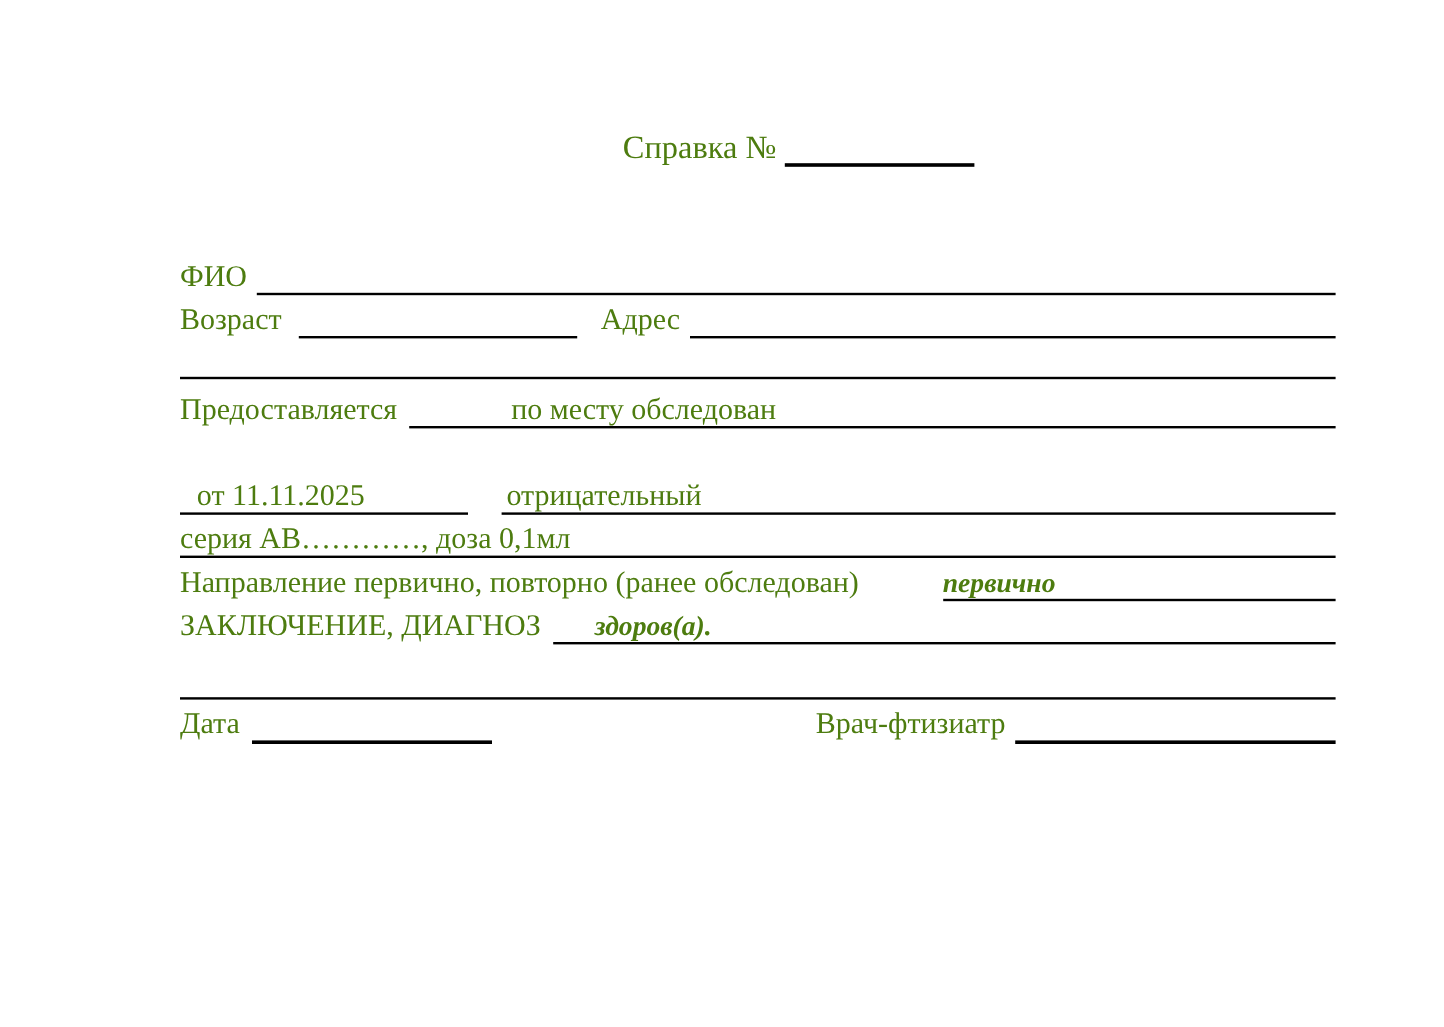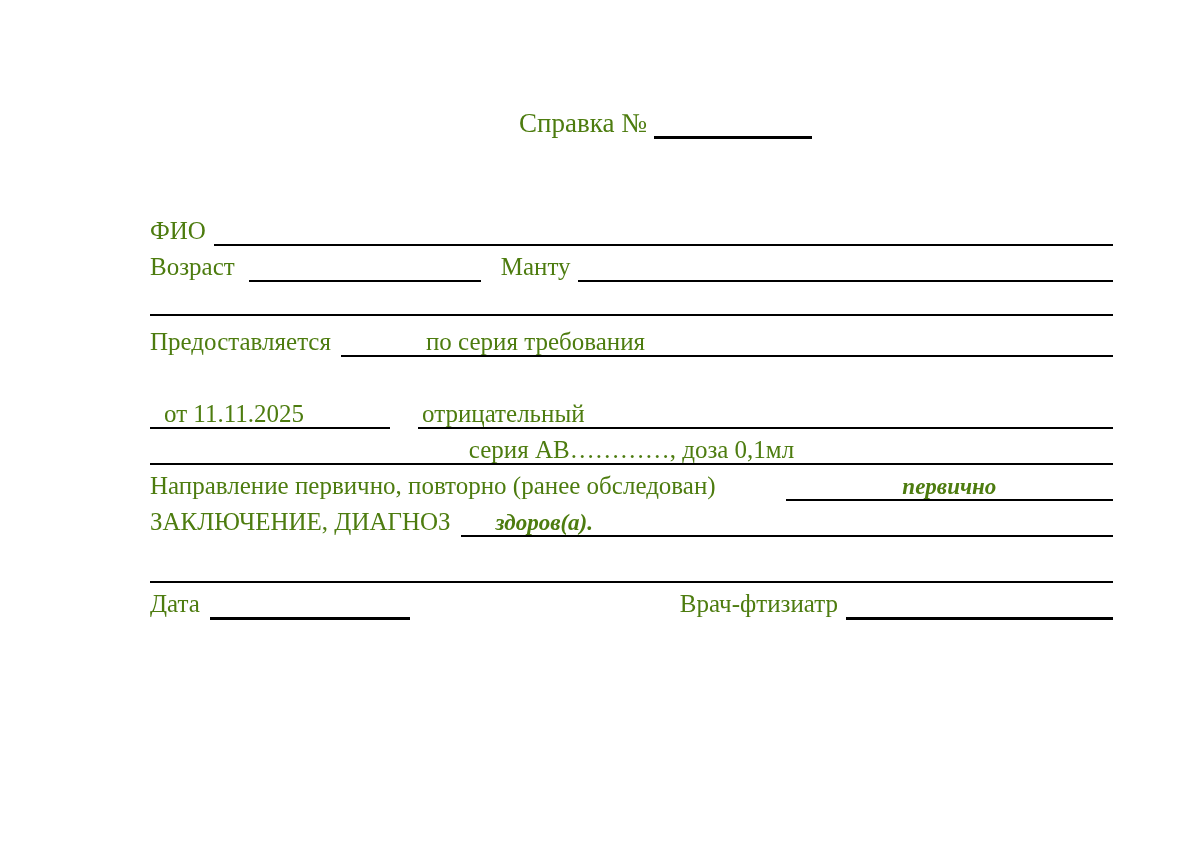--- a/index.html
+++ b/index.html
@@ -47,21 +47,21 @@
     line-height: 36px;
     overflow: visible;
   }
   .fill { flex: 1 1 auto; }
   .sp   { flex: 0 0 auto; }
   .bold-val {
     font-weight: bold;
     font-size: 23px;
     font-style: italic;
   }
-  .center-text { text-align: center; }
+  .center-text { text-align: left; }
 
   
   .l-fio        { margin-top: 69px; }
   .l-blank1     { margin-top: -2px; }
   .l-predost    { margin-top: 5px; }
   .l-reakcia    { margin-top: 36px; }
   .l-blank2     { margin-top: 10px; }
   .l-data       { }
   .l-data .ul   { border-bottom-width: 3px; }
 </style>
@@ -81,33 +81,33 @@
       <span class="sp">ФИО</span>
       <span class="sp" style="width:8px"></span>
       <span class="ul fill"></span>
     </div>
 
     <div class="line">
       <span class="sp">Возраст</span>
       <span class="sp" style="width:14px"></span>
       <span class="ul sp" style="width:232px"></span>
       <span class="sp" style="width:20px"></span>
-      <span class="sp">Манту</span>
+      <span class="sp">Адрес</span>
       <span class="sp" style="width:8px"></span>
       <span class="ul fill"></span>
     </div>
 
     <div class="line l-blank1">
       <span class="ul fill"></span>
     </div>
 
     <div class="line l-predost">
       <span class="sp">Предоставляется</span>
       <span class="sp" style="width:10px"></span>
-      <span class="ul fill" style="padding-left:85px"><span>по серия требования</span></span>
+      <span class="ul fill" style="padding-left:85px"><span>по месту обследован</span></span>
     </div>
 
     <div class="line l-reakcia">
       <span class="ul sp" style="width:226px;padding-left:14px"><span>от 11.11.2025</span></span>
       <span class="sp" style="width:22px"></span>
       <span class="sp" style="width:6px"></span>
       <span class="ul fill" style="padding-left:4px"><span>отрицательный</span></span>
     </div>
 
     <div class="line">

